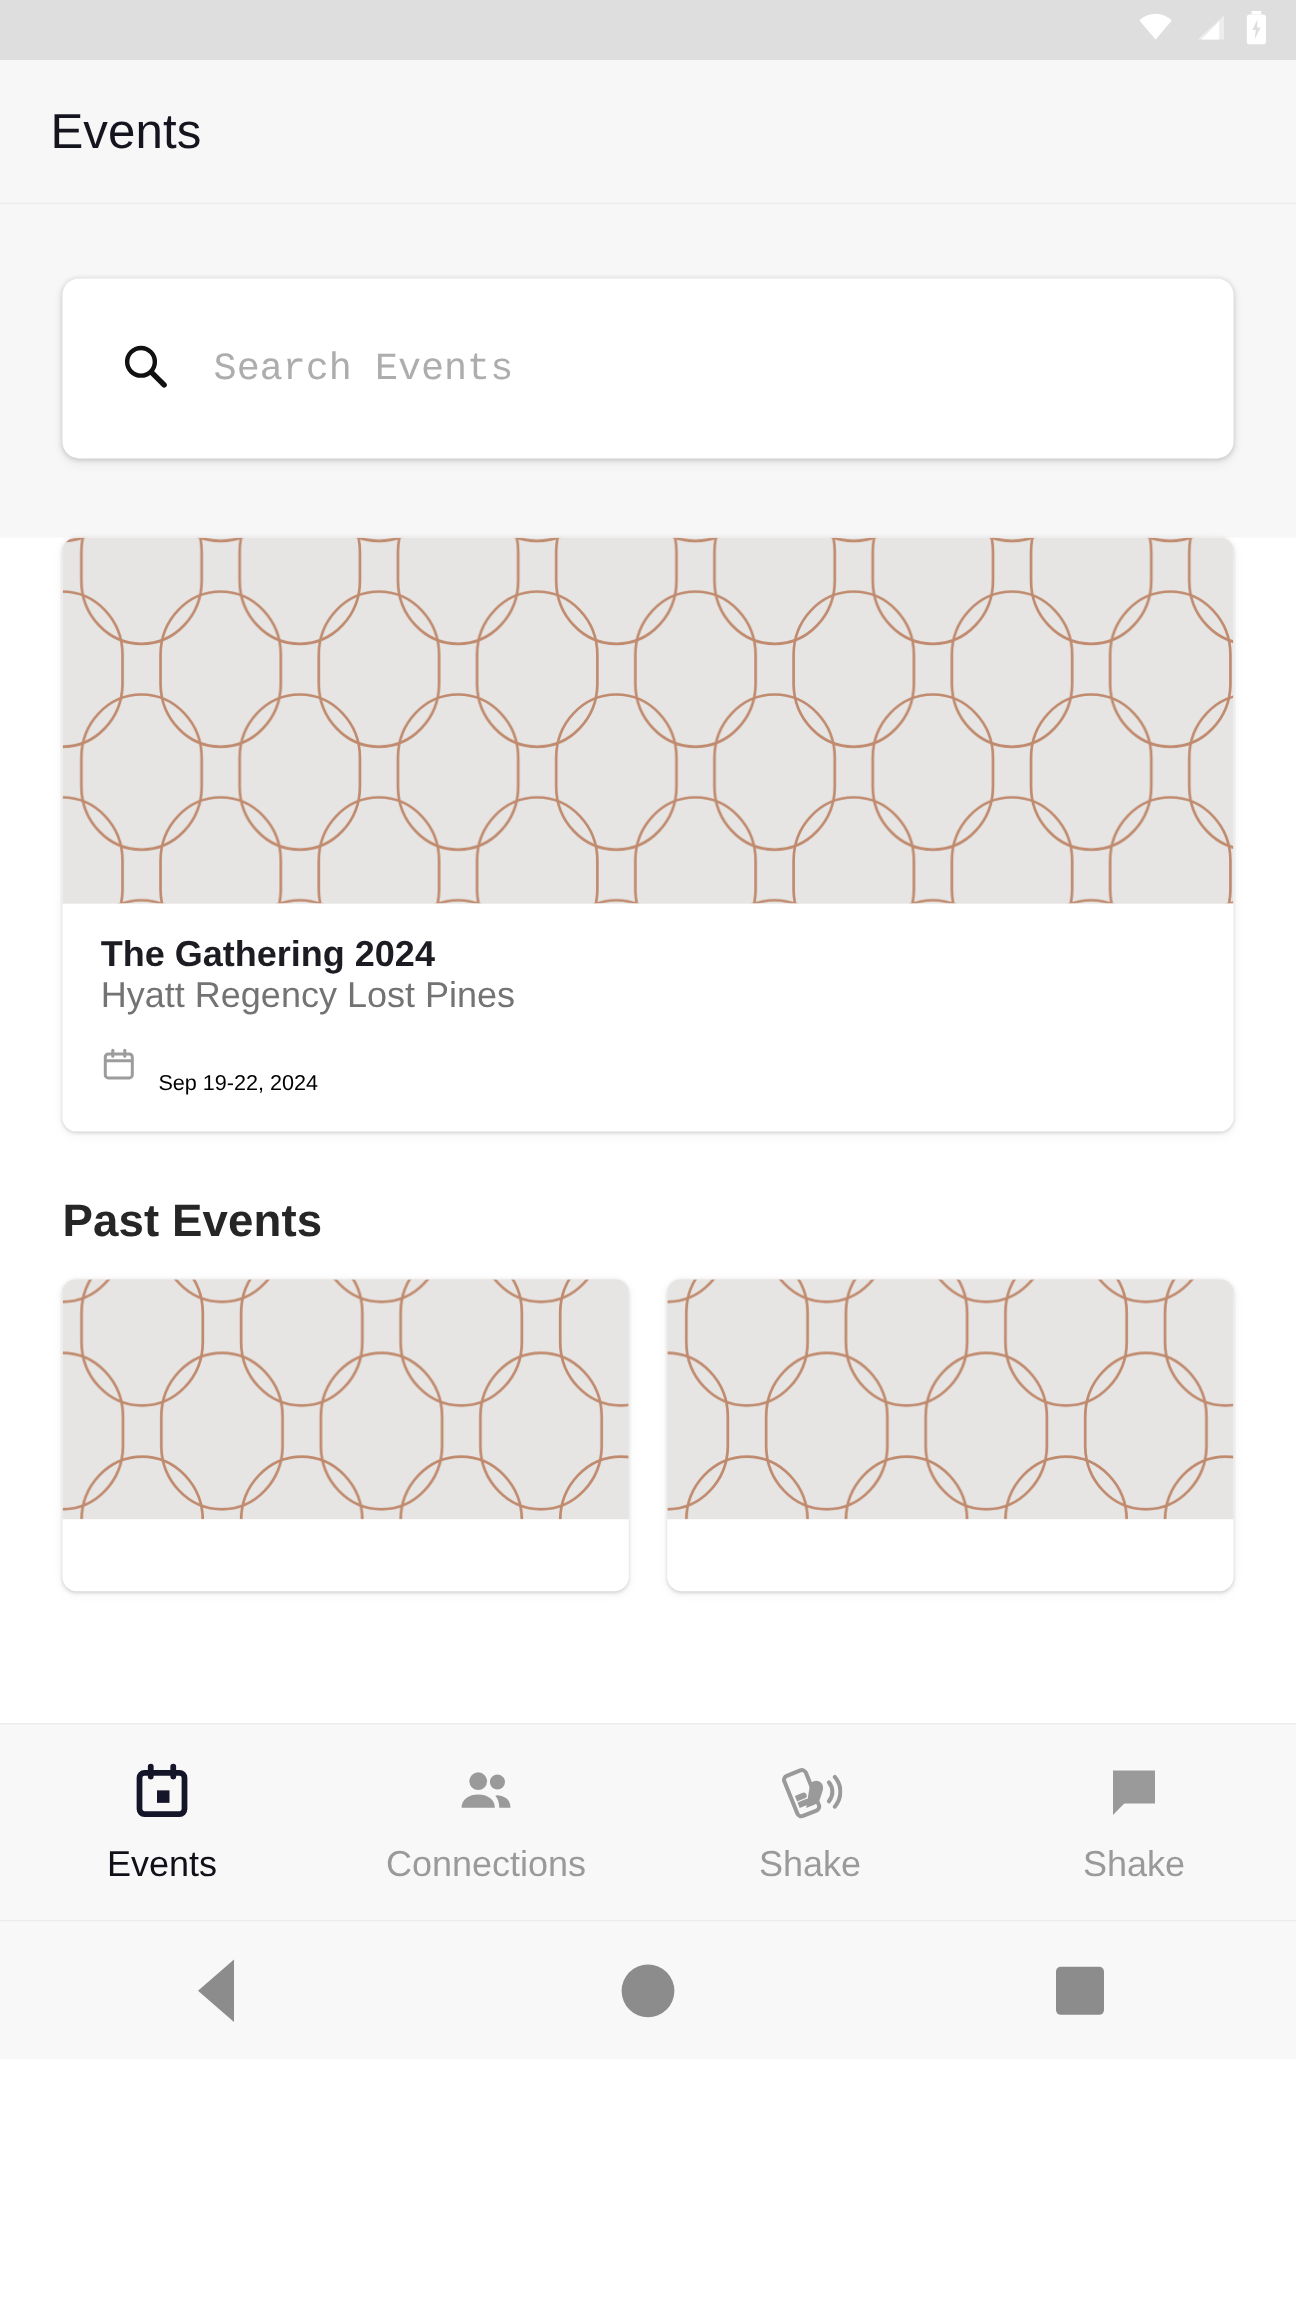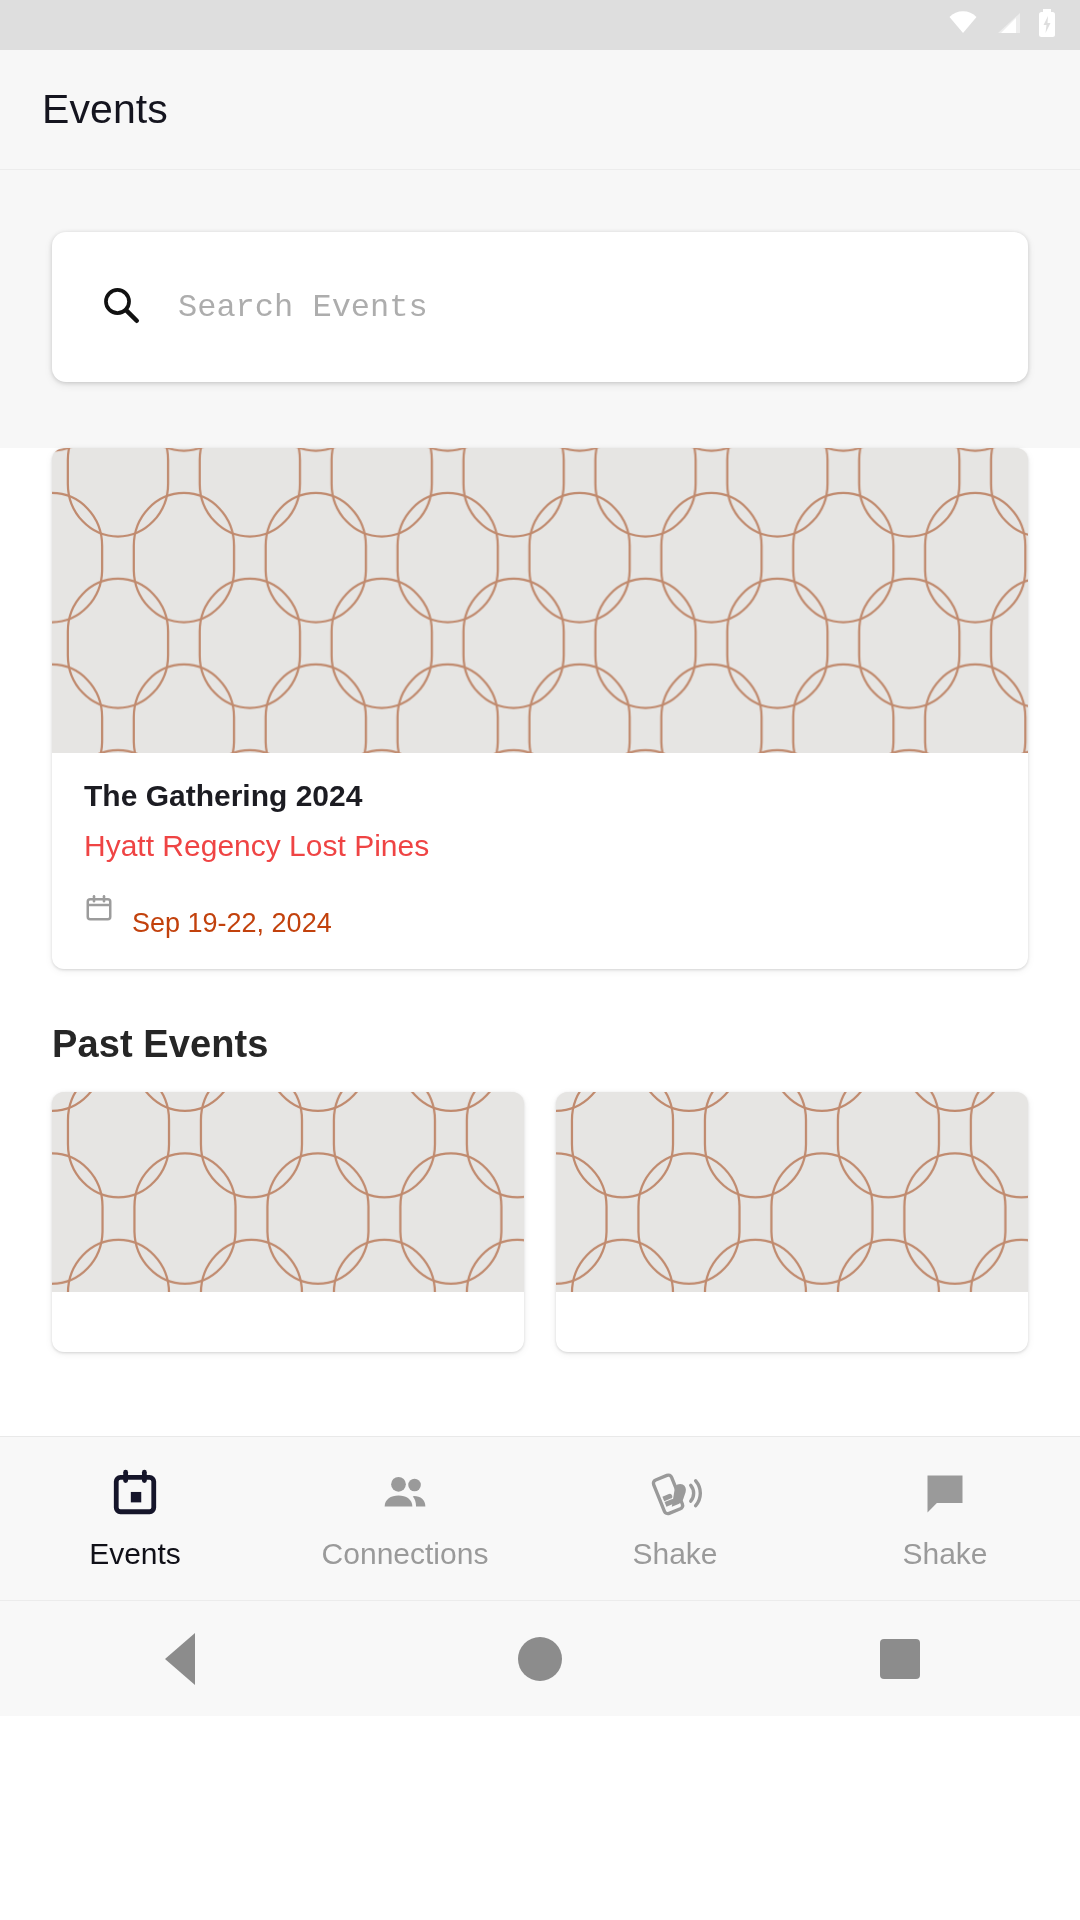--- a/index.html
+++ b/index.html
@@ -52,24 +52,24 @@
   .artwork svg { position:absolute; inset:0; width:100%; height:100%; }
 
   
   .event-card {
     background:#ffffff; border-radius:12px;
     box-shadow:0 1px 3px rgba(0,0,0,.14), 0 2px 9px rgba(0,0,0,.06);
     overflow:hidden;
   }
   .featured .artwork { height:305px; }
   .card-body { padding:26px 32px 30px 32px; }
-  .card-title { font-size:30px; font-weight:bold; color:#1c1c22; margin-bottom:16px; }
-  .card-venue { font-size:30px; color:#ef4444; margin-bottom:18px; }
+  .card-title { font-size:30px; font-weight:bold; color:#1c1c22; margin-bottom:0; }
+  .card-venue { font-size:30px; color:#737373; margin-bottom:18px; }
   .card-date-row { display:flex; align-items:center; gap:18px; }
-  .card-date { font-size:27px; color:#c2410c;margin-top:27px; }
+  .card-date { font-size:18px; color:#000000;margin-top:27px; }
 
   
   .past-grid { display:flex; gap:32px; }
   .past-card { flex:1 1 0; }
   .past-card .artwork { height:200px; }
   .past-card .card-body { height:60px; padding-top:14px; }
 
   
   .bottomnav {
     position:absolute; left:0; right:0; bottom:116px; height:164px;

